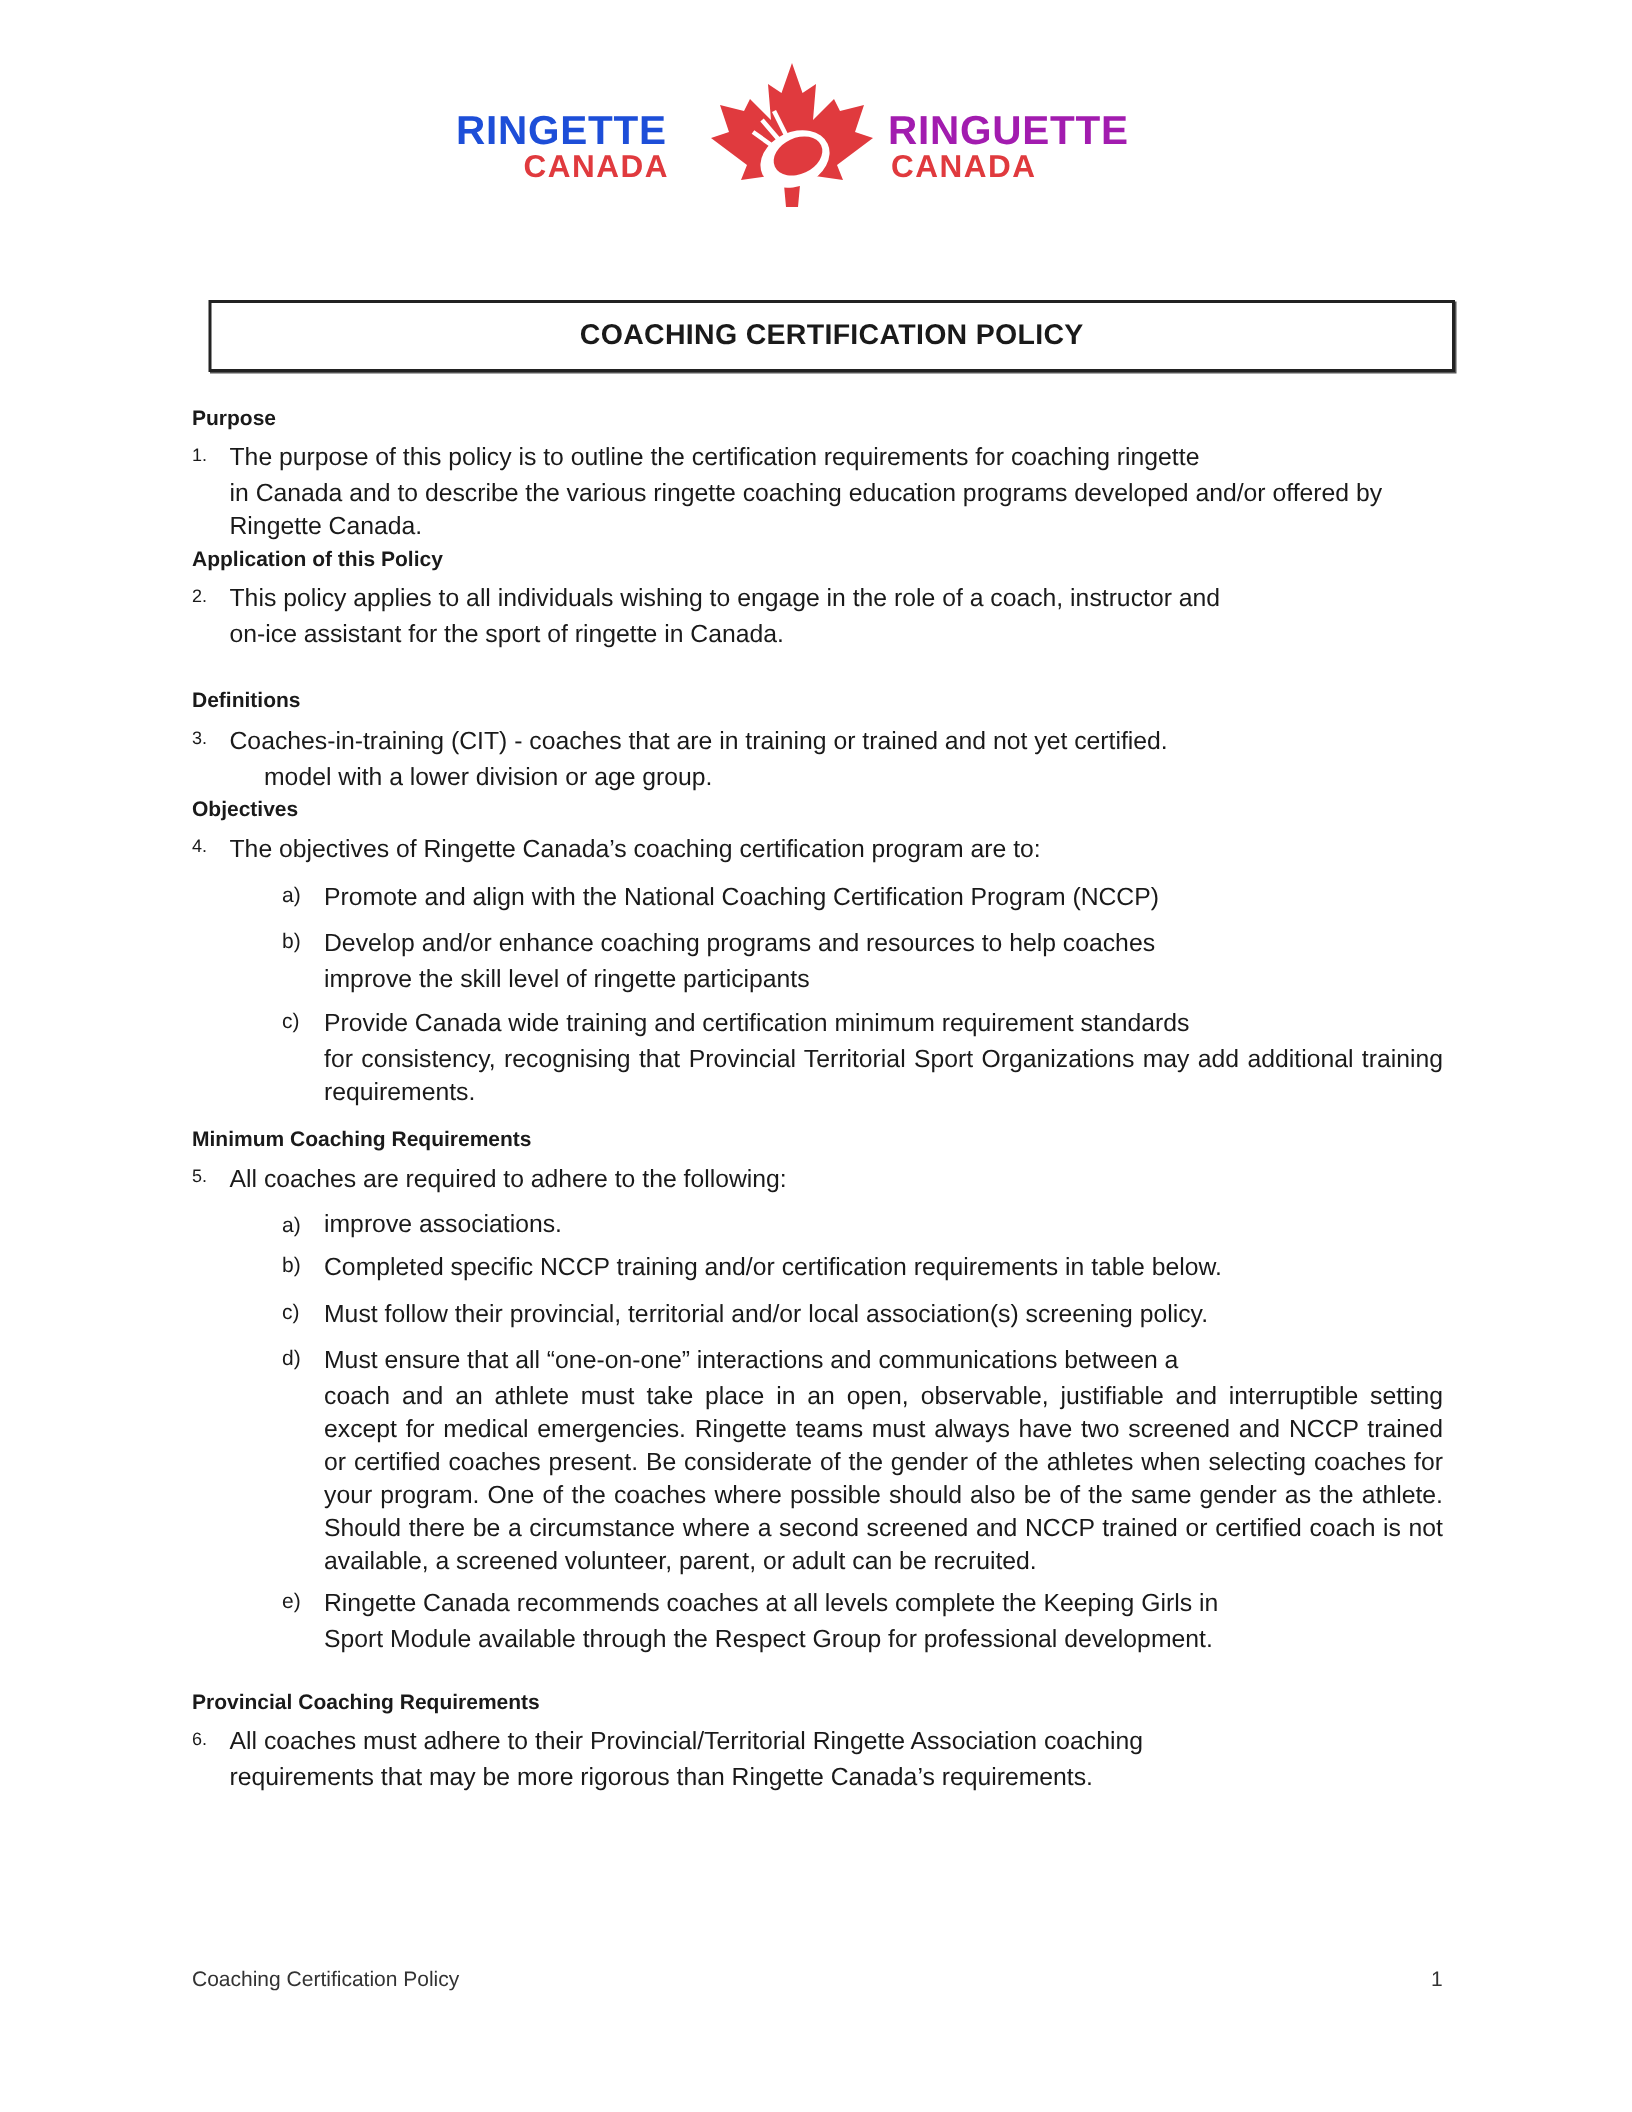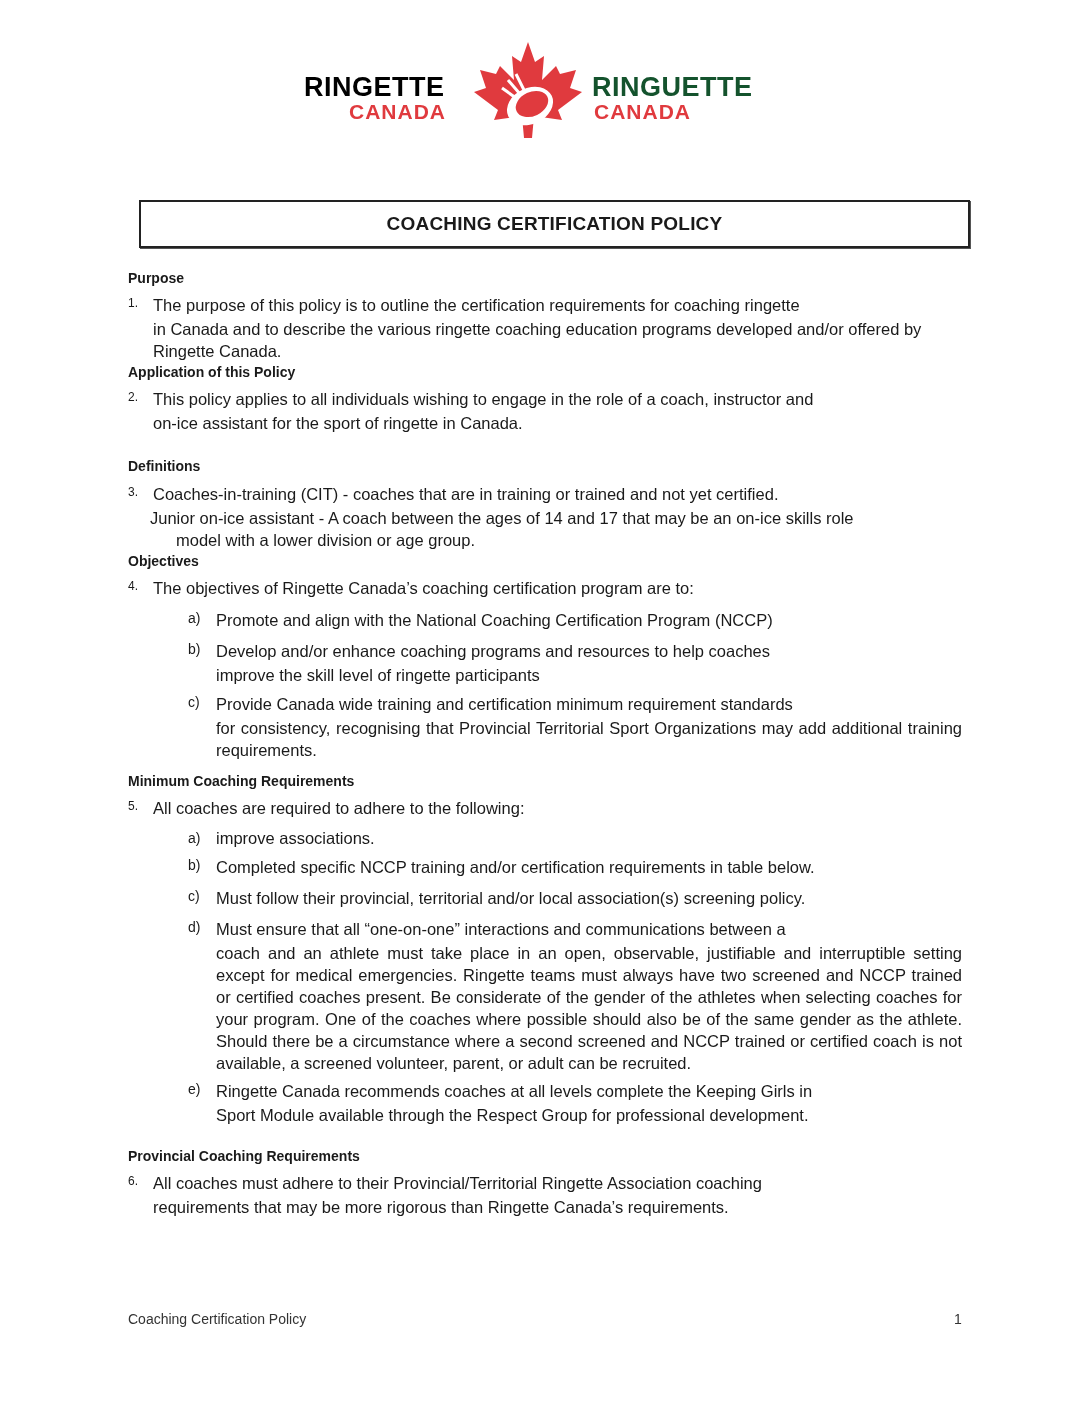--- a/index.html
+++ b/index.html
@@ -5,23 +5,23 @@
     html, body { margin: 0; padding: 0; background: #ffffff; }
     body {
       width: 1088px; height: 1408px; position: relative; overflow: hidden;
       font-family: "Liberation Sans", "DejaVu Sans", sans-serif;
       color: #1a1a1a;
     }
     .logo {
       position: absolute; left: 300px; top: 40px; width: 480px; height: 100px;
     }
     .logo .word { position: absolute; font-weight: bold; letter-spacing: 0.5px; }
-    .logo .w1 { left: 4px; top: 32px; font-size: 27px; color: #000000; }
+    .logo .w1 { left: 4px; top: 32px; font-size: 27px; color: #1d4ed8; }
     .logo .w2 { left: 49px; top: 60px; font-size: 21px; color: #e03a3e; letter-spacing: 1px; }
-    .logo .w3 { left: 292px; top: 32px; font-size: 27px; color: #14532d; }
+    .logo .w3 { left: 292px; top: 32px; font-size: 27px; color: #a21caf; }
     .logo .w4 { left: 294px; top: 60px; font-size: 21px; color: #e03a3e; letter-spacing: 1px; }
     .logo svg { position: absolute; left: 172px; top: 0px; }
 
     .title-box {
       position: absolute; left: 139px; top: 200px; width: 827px; height: 44px;
       border: 2px solid #222; box-shadow: 1px 1px 0 #555;
       display: flex; align-items: center; justify-content: center;
     }
     .title-box span { font-weight: bold; font-size: 19px; letter-spacing: 0.2px; }
 
@@ -72,21 +72,20 @@
     <span class="l1">This policy applies to all individuals wishing to engage in the role of a coach, instructor and</span>
     <span>on-ice assistant for the sport of ringette in Canada.</span>
   </div>
 
   <p class="h" style="margin-top:22px;">Definitions</p>
   <div class="p" style="margin-top:5px;">
     <span class="num">3.</span>
     <span class="l1">Coaches-in-training (CIT) - coaches that are in training or trained and not yet certified.</span>
   </div>
   <div style="padding-left:22px; line-height:22px;">
-    <span style="display:block; white-space:nowrap;">Junior on-ice assistant - A coach between the ages of 14 and 17 that may be an on-ice skills role</span>
     <span style="display:block; padding-left:26px;">model with a lower division or age group.</span>
   </div>
 
   <p class="h" style="">Objectives</p>
   <div class="p" style="margin-top:4px;">
     <span class="num">4.</span>
     <span class="l1">The objectives of Ringette Canada’s coaching certification program are to:</span>
   </div>
   <div class="sub just" style="margin-top:6px;">
     <span class="num">a)</span>

